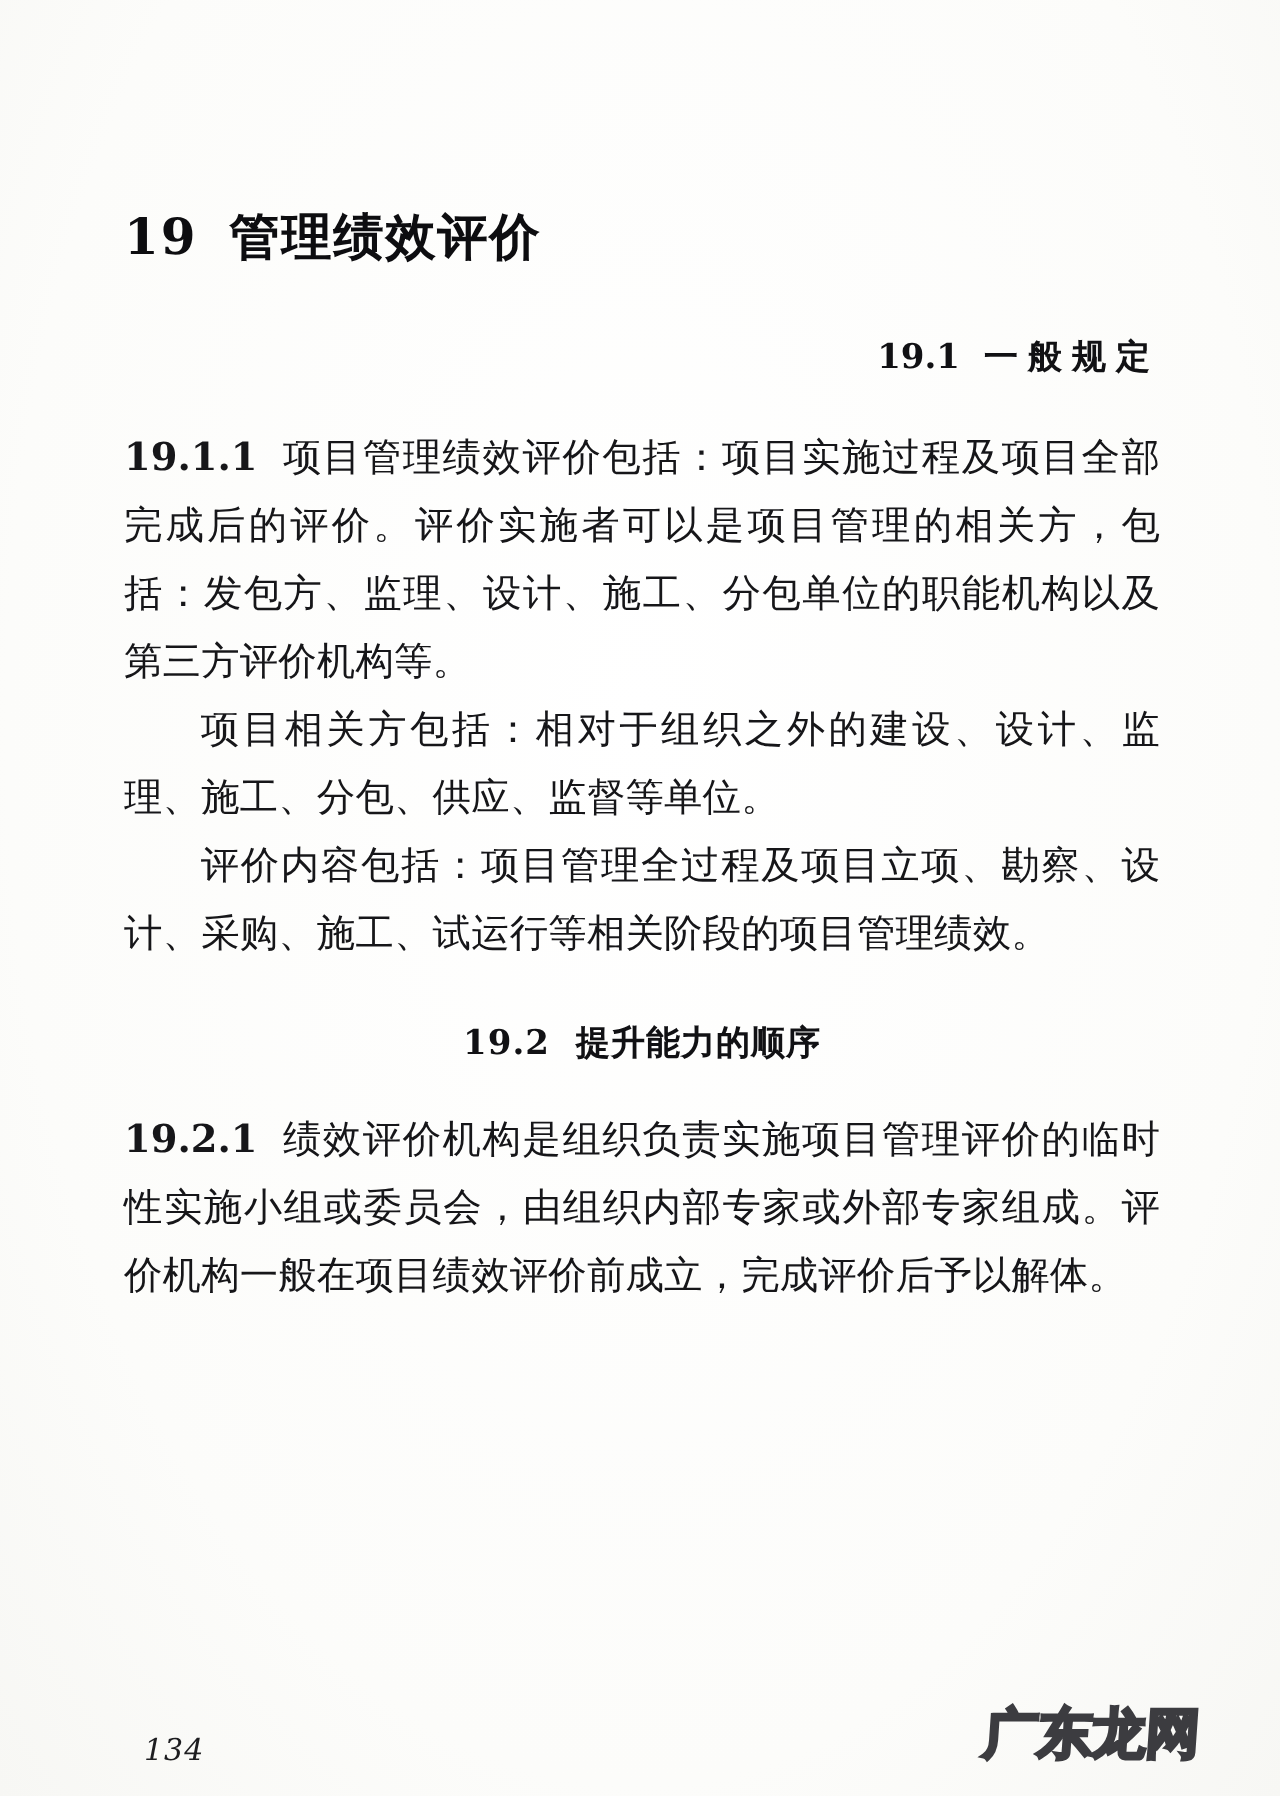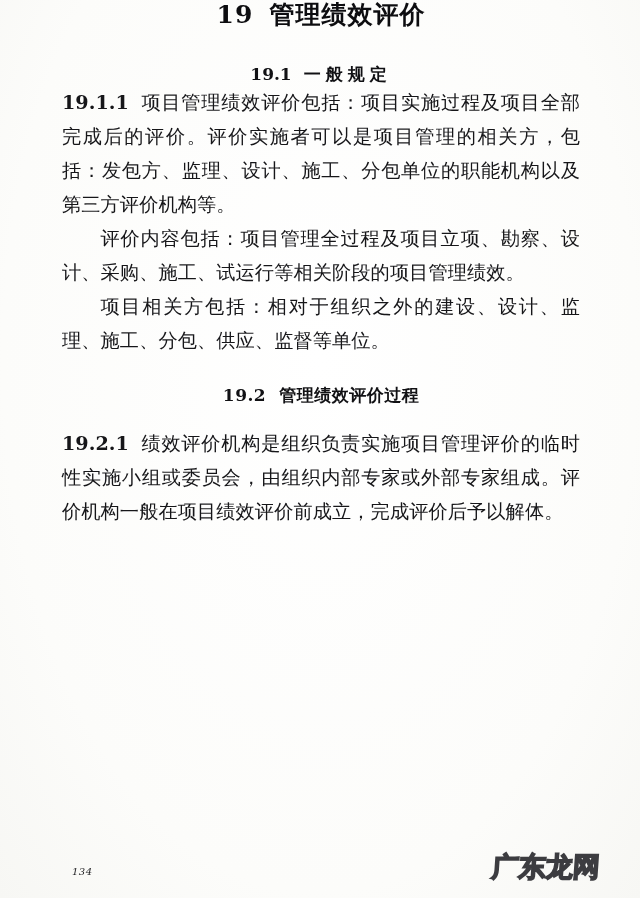--- a/index.html
+++ b/index.html
@@ -27,44 +27,45 @@
 
   .content {
     position: absolute;
     left: 62px;
     top: 0;
     width: 518px;
   }
 
   
   .chapter-title {
-    text-align: center;
     font-weight: bold;
     font-size: 25px;
     letter-spacing: 1px;
     margin: 0;
+    padding-top: 104px;
     line-height: 1.2;
     color: #0d0d10;
   }
   .chapter-title .num {
     margin-right: 16px;
     font-family: "DejaVu Serif", "Liberation Serif", serif;
   }
 
   .section-title {
     text-align: center;
     font-weight: bold;
     font-size: 17px;
     margin: 0;
     color: #111114;
     font-family: "DejaVu Sans", "Liberation Sans", sans-serif;
   }
   .section-title.sec1 {
     padding-top: 33px;
     letter-spacing: 5px;
+    text-align: right;
   }
   .section-title.sec1 .num {
     letter-spacing: 0;
     margin-right: 12px;
     font-family: "DejaVu Serif", "Liberation Serif", serif;
   }
   .section-title.sec2 {
     padding-top: 26px;
     letter-spacing: 0.5px;
   }
@@ -78,21 +79,21 @@
   .clause {
     font-size: 19.2px;
     line-height: 34px;
     text-align: justify;
     text-align-last: left;
     text-justify: inter-ideograph;
     margin: 0;
     color: #161619;
     letter-spacing: 0.1px;
   }
-  .clause.first-after-sec1 { }
+  .clause.first-after-sec1 { margin-top: 22px; }
   .clause.first-after-sec2 { margin-top: 20px; }
 
   .clause .cnum {
     font-weight: bold;
     font-family: "DejaVu Serif", "Liberation Serif", serif;
     margin-right: 12px;
     letter-spacing: 0;
   }
 
   .subpara {
@@ -106,21 +107,21 @@
     color: #161619;
     letter-spacing: 0.1px;
   }
 
   
   .page-number {
     position: absolute;
     left: 72px;
     top: 866px;
     font-style: italic;
-    font-size: 10px;
+    font-size: 15px;
     color: #1d1d20;
     font-family: "DejaVu Serif", "Liberation Serif", serif;
     letter-spacing: 0.5px;
   }
 
   .watermark {
     position: absolute;
     left: 492px;
     top: 849px;
     font-size: 27px;
@@ -145,28 +146,28 @@
     </h1>
 
     <h2 class="section-title sec1">
       <span class="num">19.1</span><span>一般规定</span>
     </h2>
 
     <p class="clause first-after-sec1">
       <span class="cnum">19.1.1</span><span>项目管理绩效评价包括：项目实施过程及项目全部完成后的评价。评价实施者可以是项目管理的相关方，包括：发包方、监理、设计、施工、分包单位的职能机构以及第三方评价机构等。</span>
     </p>
 
+    <p class="subpara">项目相关方包括：相对于组织之外的建设、设计、监理、施工、分包、供应、监督等单位。</p>
+
     <p class="subpara">评价内容包括：项目管理全过程及项目立项、勘察、设计、采购、施工、试运行等相关阶段的项目管理绩效。</p>
-
-    <p class="subpara">项目相关方包括：相对于组织之外的建设、设计、监理、施工、分包、供应、监督等单位。</p>
 
 
 
     <h2 class="section-title sec2">
-      <span class="num">19.2</span><span>管理绩效评价过程</span>
+      <span class="num">19.2</span><span>提升能力的顺序</span>
     </h2>
 
     <p class="clause first-after-sec2">
       <span class="cnum">19.2.1</span><span>绩效评价机构是组织负责实施项目管理评价的临时性实施小组或委员会，由组织内部专家或外部专家组成。评价机构一般在项目绩效评价前成立，完成评价后予以解体。</span>
     </p>
 
   </div>
 
   <div class="page-number">134</div>
 

